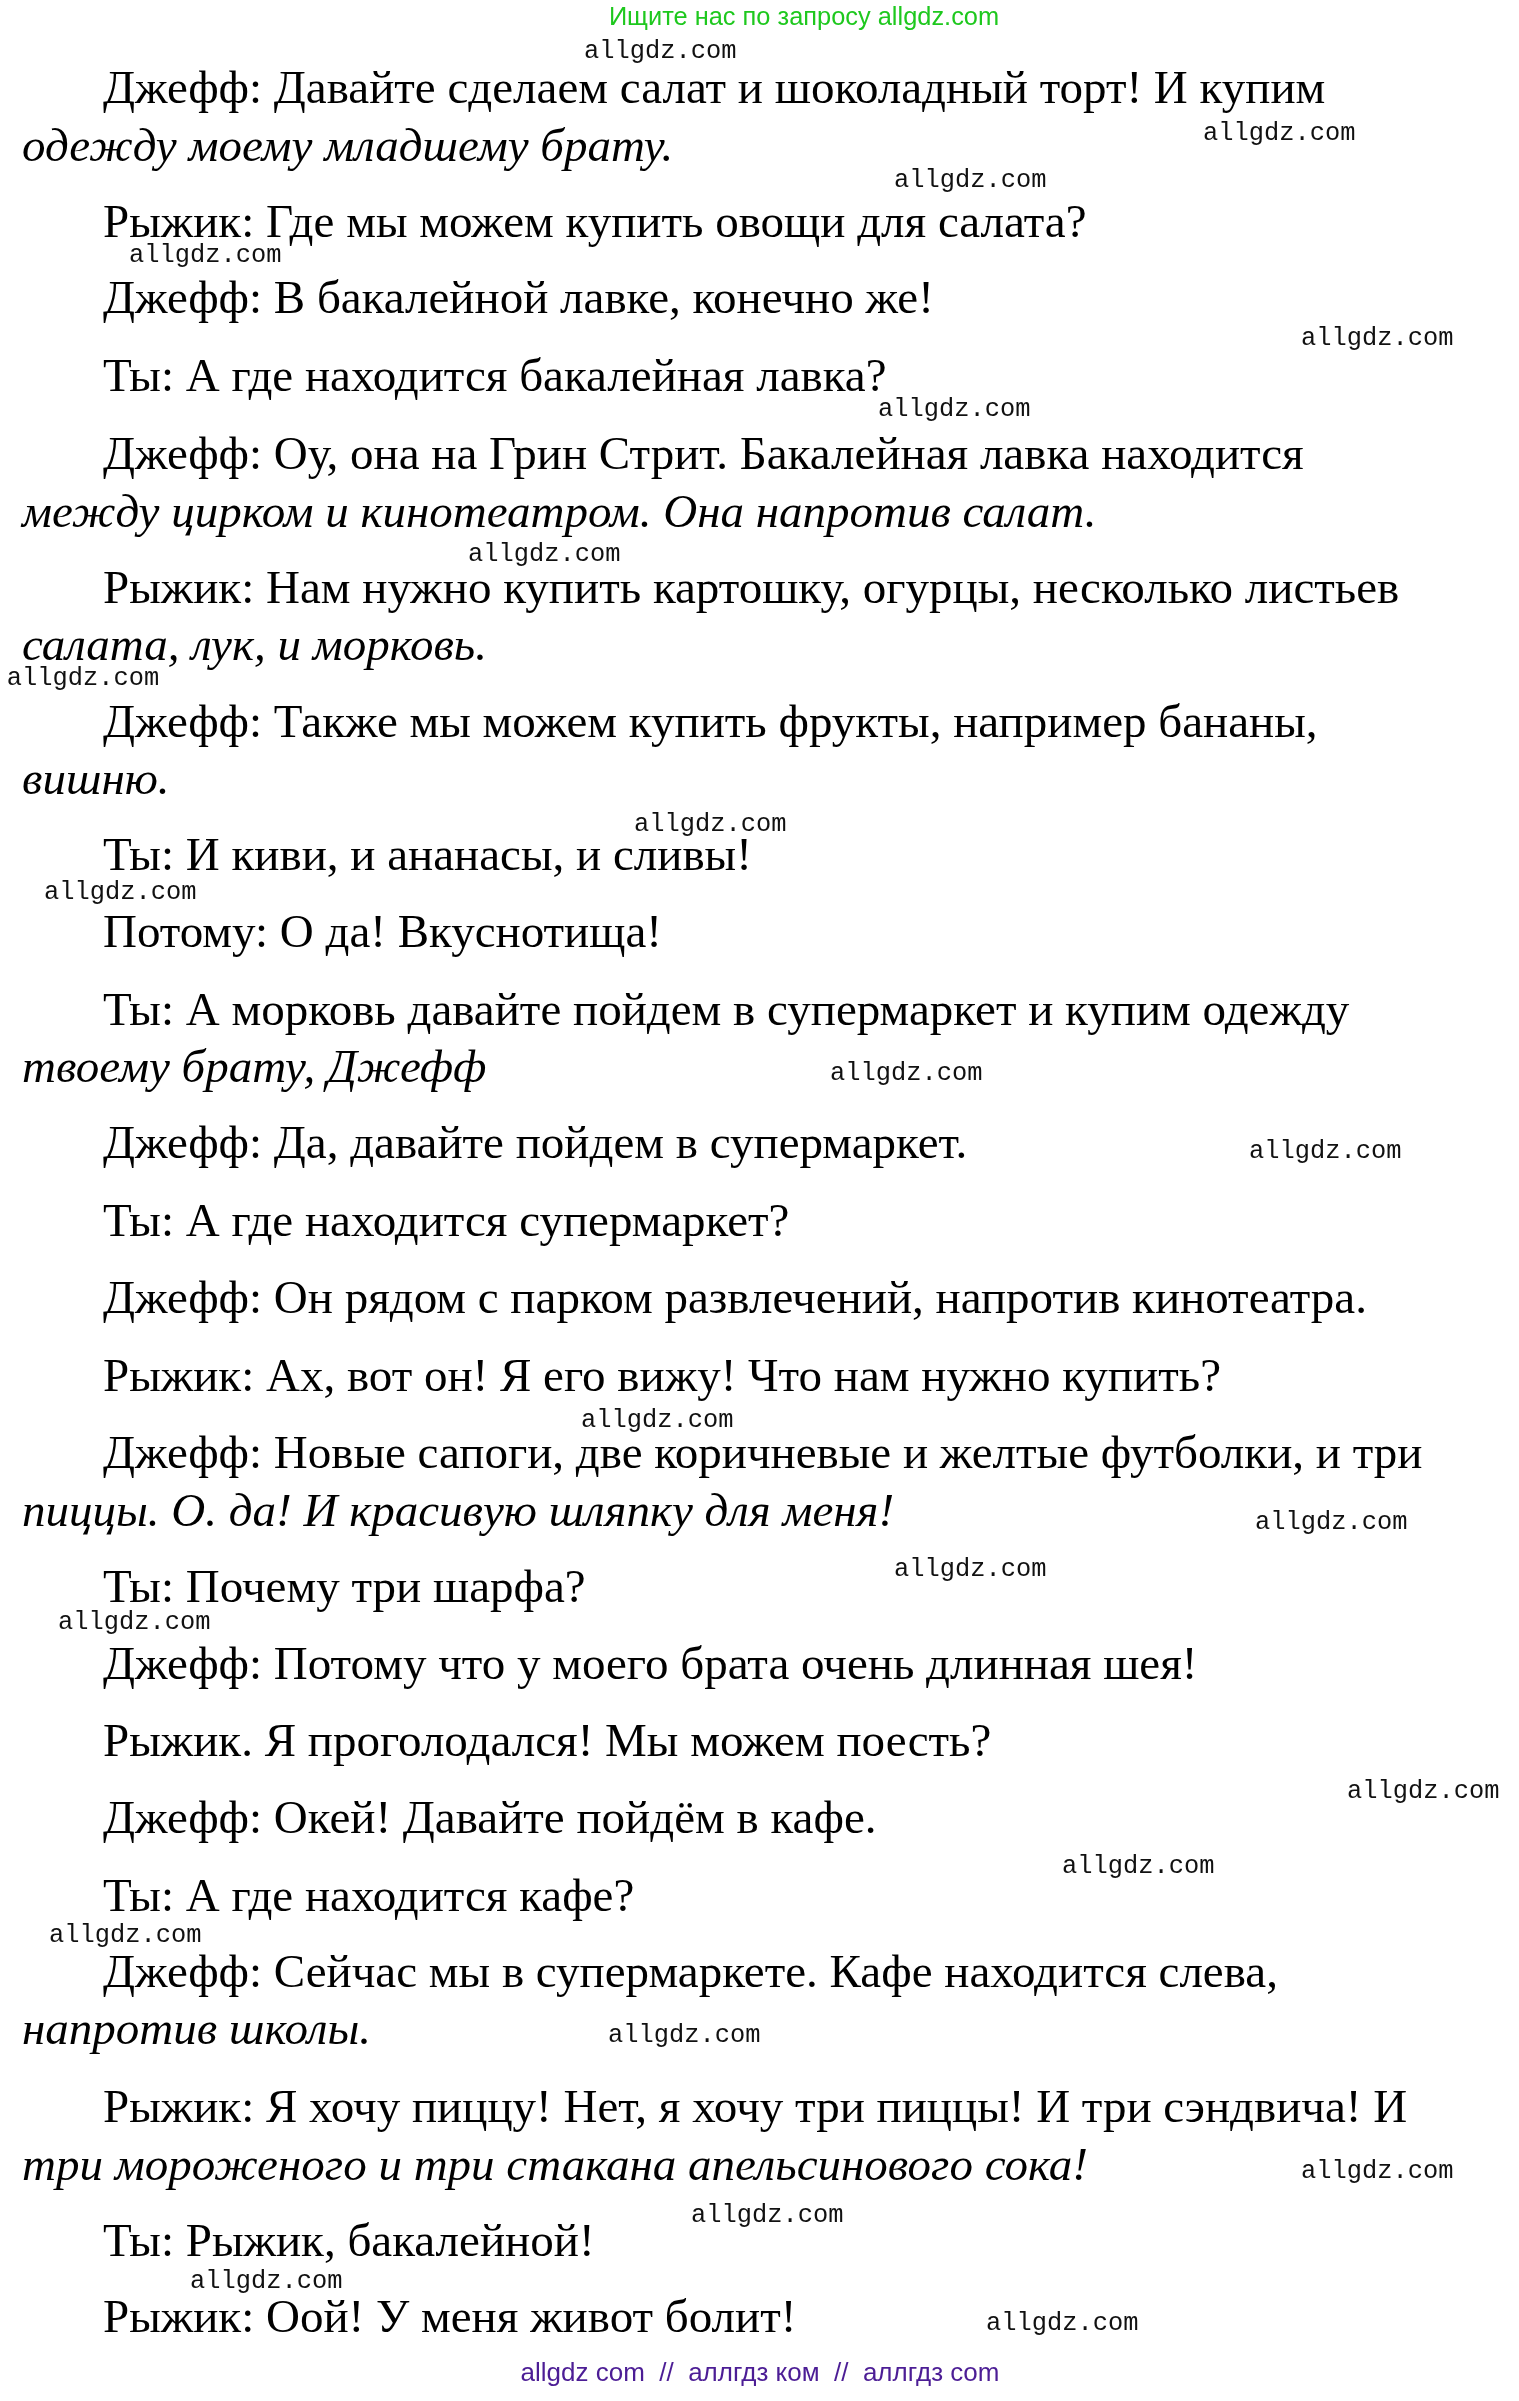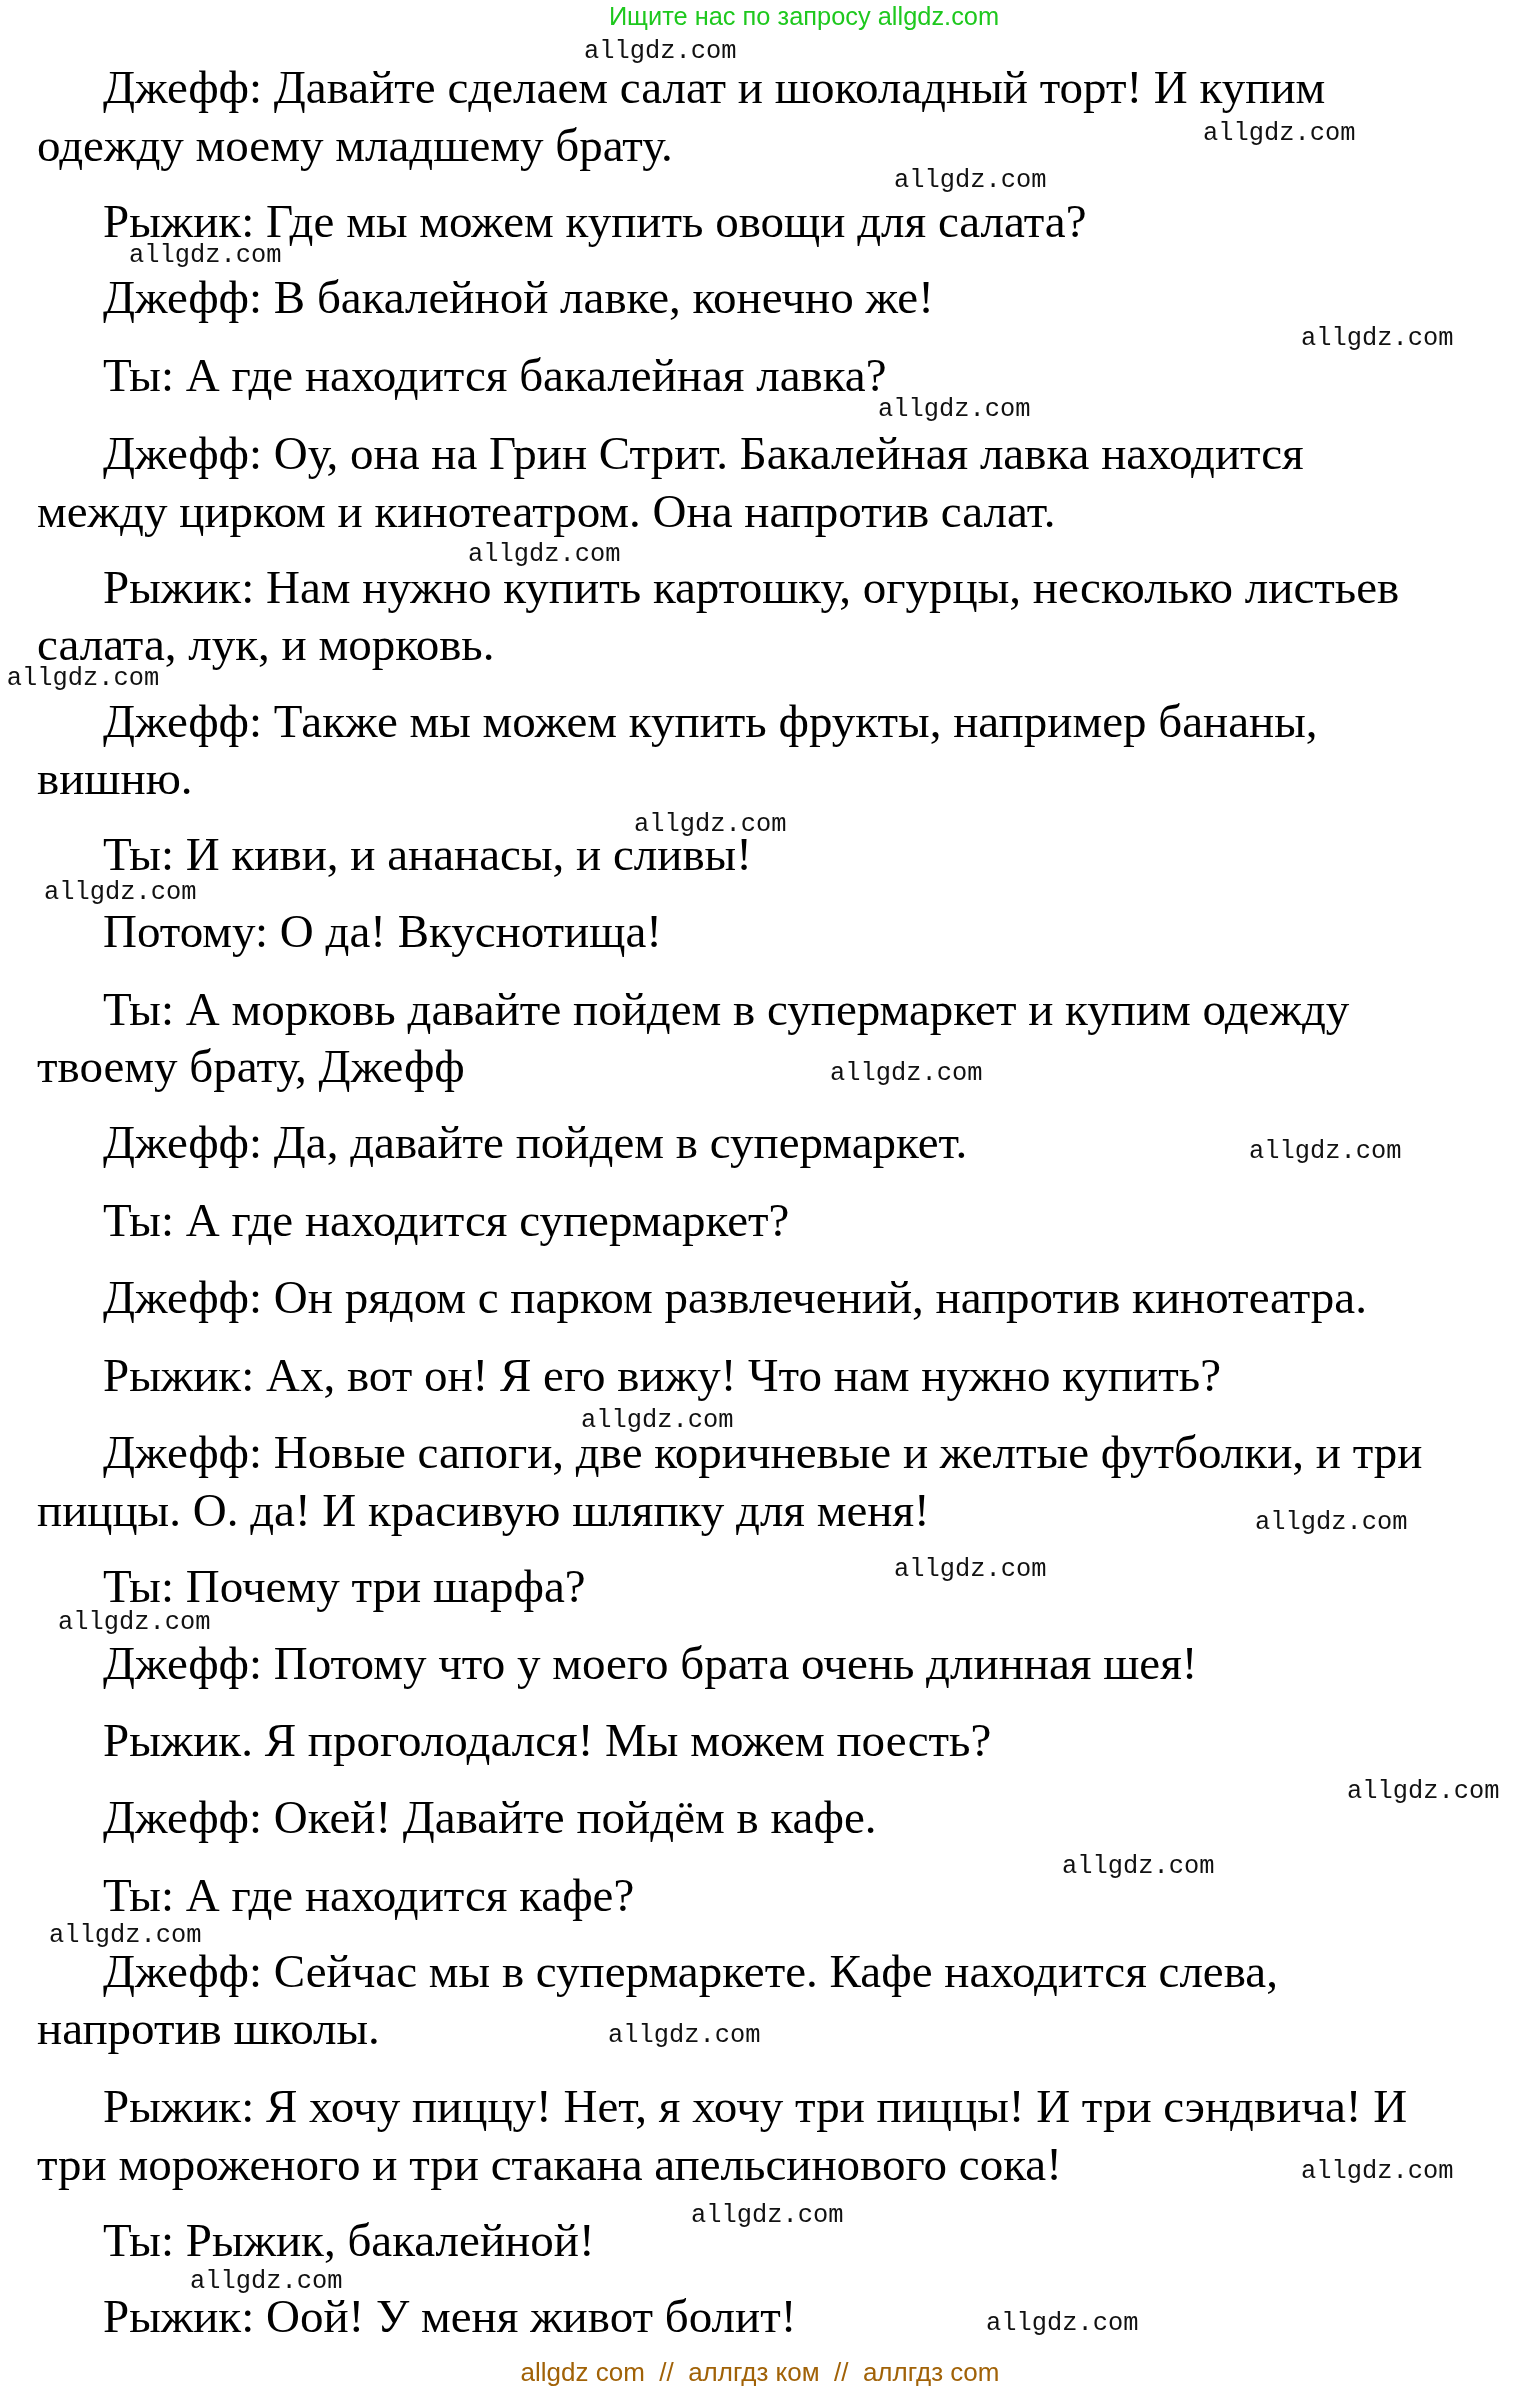--- a/index.html
+++ b/index.html
@@ -3,30 +3,30 @@
 <meta charset="utf-8">
 <style>
   html, body { margin: 0; padding: 0; background: #ffffff; }
   body { width: 1520px; height: 2401px; position: relative; overflow: hidden; }
   .header {
     position: absolute; left: 0; top: 1.7px; width: 1520px; text-align: center;
     font-family: "Liberation Sans", sans-serif; font-size: 25.4px; color: #1ec81e; margin-left: 44px;
   }
   .footer {
     position: absolute; left: 0; top: 2357px; width: 1520px; text-align: center;
-    font-family: "Liberation Sans", sans-serif; font-size: 26px; color: #a16207;
+    font-family: "Liberation Sans", sans-serif; font-size: 26px; color: #4c1d95;
     white-space: pre;
   }
   .line {
     position: absolute; white-space: nowrap;
     font-family: "Liberation Serif", serif; font-size: 47px; line-height: 53px;
     color: #000000;
   }
   .line.indent { left: 103px; }
-  .line.cont { left: 37px; }
+  .line.cont { left: 22px; font-style: italic; }
   .wm {
     position: absolute; white-space: nowrap;
     font-family: Liberation Mono, monospace; font-size: 25.4px; line-height: 29px;
     color: #111111;
   }
 </style>
 </head>
 <body>
 
 <div class="header">Ищите нас по запросу allgdz.com</div>

